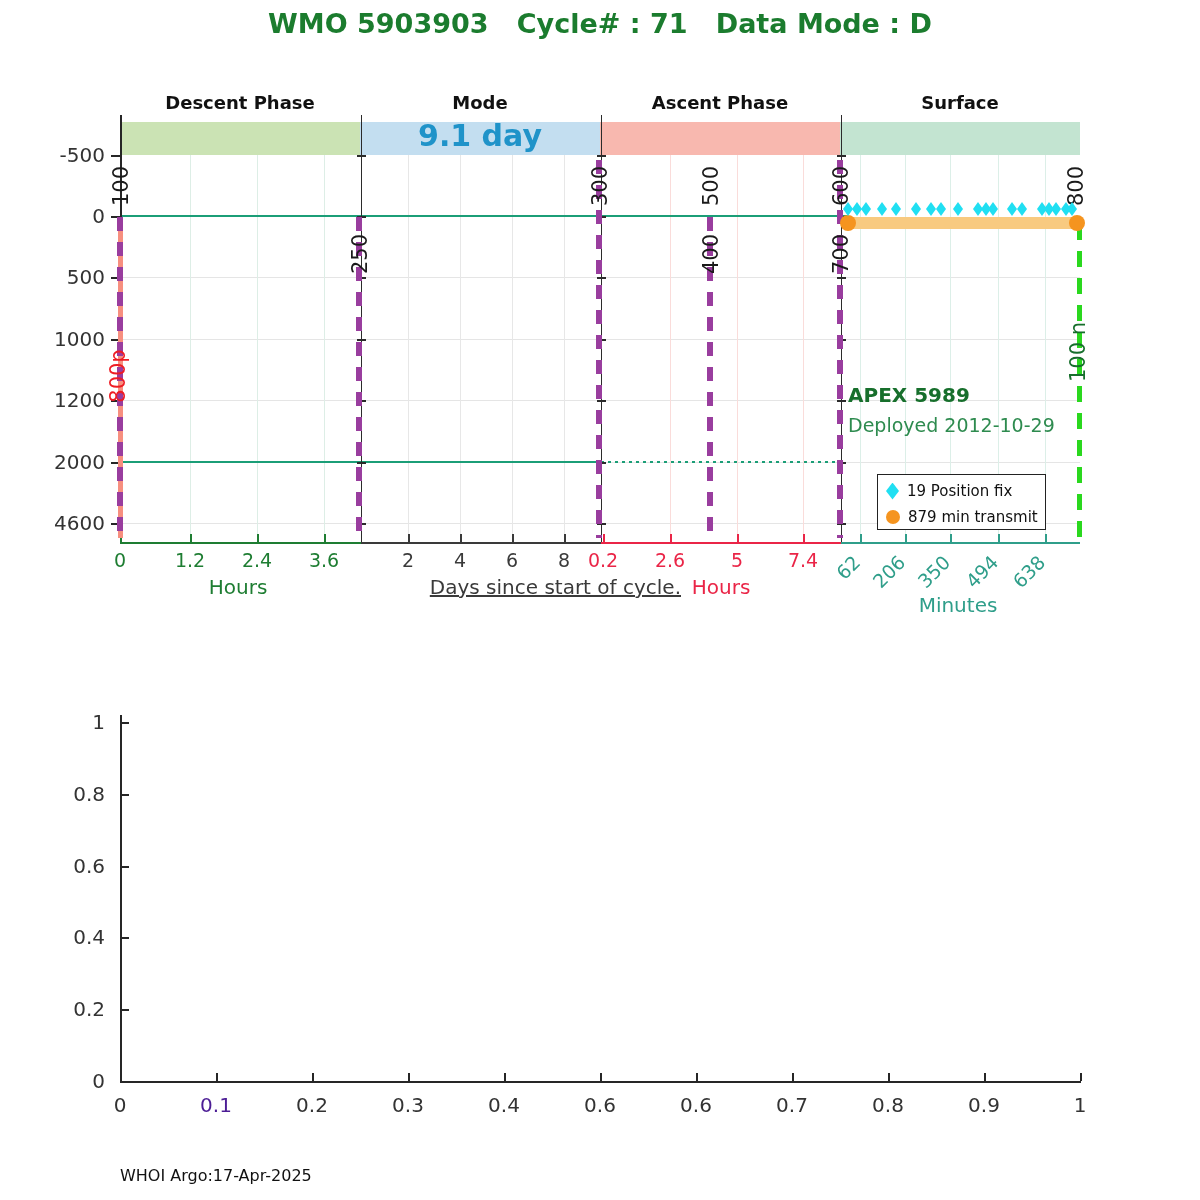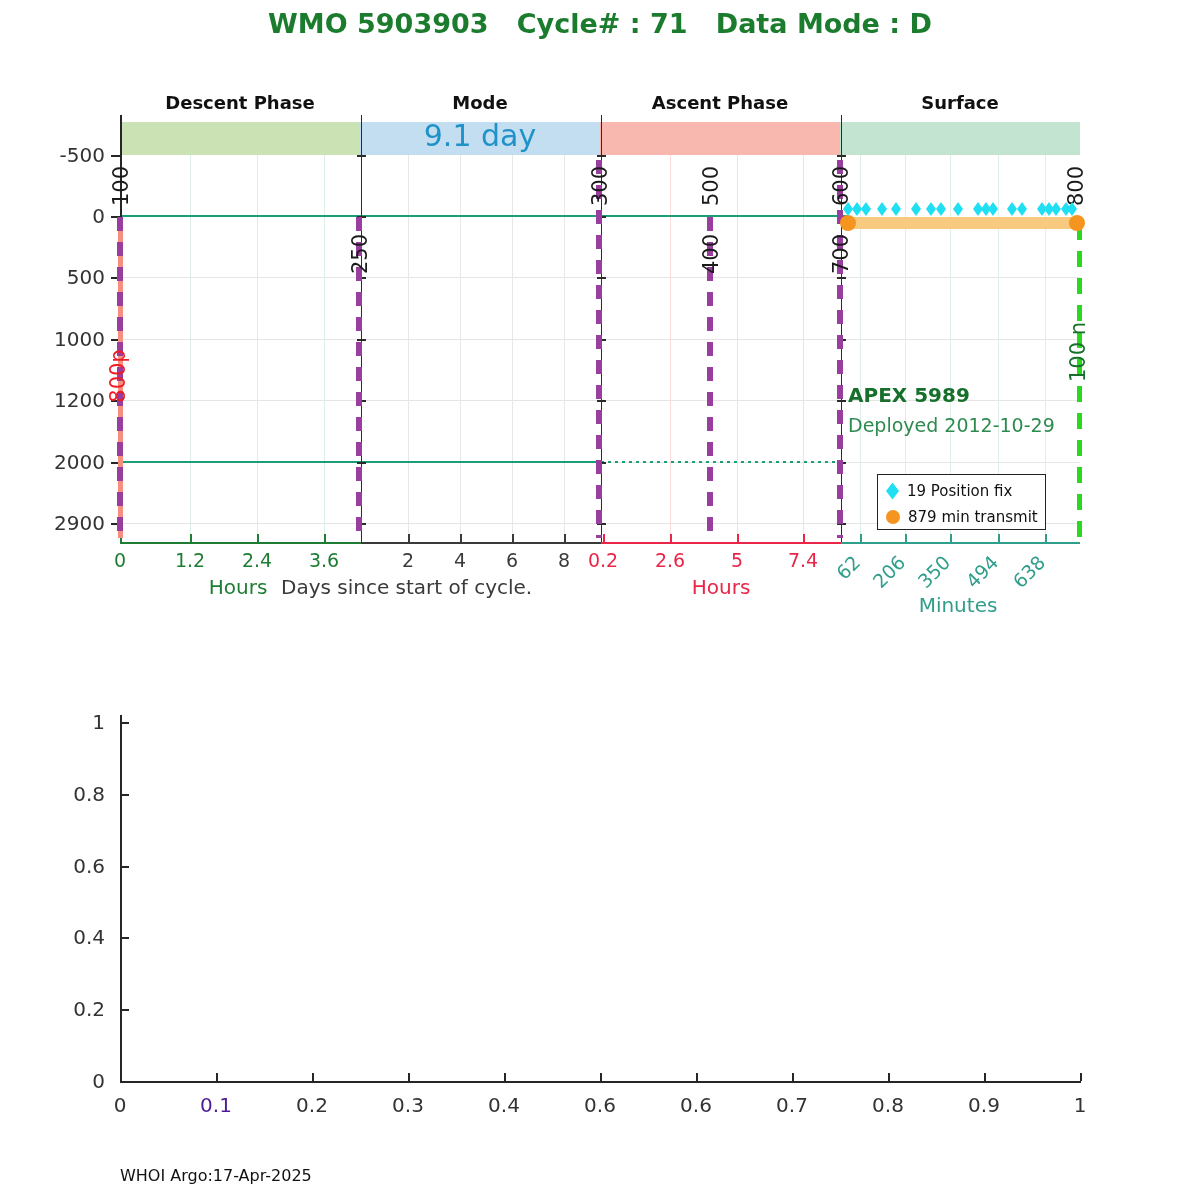--- a/index.html
+++ b/index.html
@@ -43,21 +43,21 @@
     <div style="position: absolute; left: 803px; top: 155px; width: 1px; height: 388px; background: rgb(250, 220, 218);"></div>
     <div style="position: absolute; left: 860px; top: 155px; width: 1px; height: 388px; background: rgb(220, 239, 232);"></div>
     <div style="position: absolute; left: 905px; top: 155px; width: 1px; height: 388px; background: rgb(220, 239, 232);"></div>
     <div style="position: absolute; left: 950px; top: 155px; width: 1px; height: 388px; background: rgb(220, 239, 232);"></div>
     <div style="position: absolute; left: 998px; top: 155px; width: 1px; height: 388px; background: rgb(220, 239, 232);"></div>
     <div style="position: absolute; left: 1045px; top: 155px; width: 1px; height: 388px; background: rgb(220, 239, 232);"></div>
     <div style="position: absolute; left: 120px; top: 92px; width: 240px; text-align: center; font-size: 18px; font-weight: bold; color: rgb(17, 17, 17);">Descent Phase</div>
     <div style="position: absolute; left: 120px; top: 122px; width: 240px; height: 33px; background: rgb(203, 227, 180);"></div>
     <div style="position: absolute; left: 360px; top: 92px; width: 240px; text-align: center; font-size: 18px; font-weight: bold; color: rgb(17, 17, 17);">Mode</div>
     <div style="position: absolute; left: 360px; top: 122px; width: 240px; height: 33px; background: rgb(195, 222, 240);"></div>
-    <div style="position: absolute; left: 360px; top: 118px; width: 240px; text-align: center; font-size: 30px; font-weight: normal; color: rgb(31, 147, 201);">9.1 day</div>
+    <div style="position: absolute; left: 360px; top: 118px; width: 240px; text-align: center; font-size: 30px; font-weight: bold; color: rgb(31, 147, 201);">9.1 day</div>
     <div style="position: absolute; left: 600px; top: 92px; width: 240px; text-align: center; font-size: 18px; font-weight: bold; color: rgb(17, 17, 17);">Ascent Phase</div>
     <div style="position: absolute; left: 600px; top: 122px; width: 240px; height: 33px; background: rgb(248, 184, 175);"></div>
     <div style="position: absolute; left: 840px; top: 92px; width: 240px; text-align: center; font-size: 18px; font-weight: bold; color: rgb(17, 17, 17);">Surface</div>
     <div style="position: absolute; left: 840px; top: 122px; width: 240px; height: 33px; background: rgb(195, 228, 209);"></div>
     <div style="position: absolute; left: 120px; top: 215px; width: 728px; height: 2px; background: rgb(27, 158, 119);"></div>
     <div style="position: absolute; left: 120px; top: 461px; width: 481px; height: 2px; background: rgb(27, 158, 119);"></div>
     <div style="position: absolute; left: 601px; top: 461px; width: 240px; height: 2px; background: repeating-linear-gradient(90deg, rgb(27, 158, 119) 0px, rgb(27, 158, 119) 3px, transparent 3px, transparent 7px);"></div>
     <div style="position: absolute; left: 120px; top: 115px; width: 1.5px; height: 428px; background: rgb(38, 38, 38);"></div>
     <div style="position: absolute; left: 111px; top: 155px; width: 9px; height: 1.5px; background: rgb(38, 38, 38);"></div>
     <div style="position: absolute; left: 45px; top: 143px; width: 60px; text-align: right; font-size: 20px; color: rgb(51, 51, 51);">-500</div>
@@ -65,21 +65,21 @@
     <div style="position: absolute; left: 45px; top: 204px; width: 60px; text-align: right; font-size: 20px; color: rgb(51, 51, 51);">0</div>
     <div style="position: absolute; left: 111px; top: 277px; width: 9px; height: 1.5px; background: rgb(38, 38, 38);"></div>
     <div style="position: absolute; left: 45px; top: 265px; width: 60px; text-align: right; font-size: 20px; color: rgb(51, 51, 51);">500</div>
     <div style="position: absolute; left: 111px; top: 339px; width: 9px; height: 1.5px; background: rgb(38, 38, 38);"></div>
     <div style="position: absolute; left: 45px; top: 327px; width: 60px; text-align: right; font-size: 20px; color: rgb(51, 51, 51);">1000</div>
     <div style="position: absolute; left: 111px; top: 400px; width: 9px; height: 1.5px; background: rgb(38, 38, 38);"></div>
     <div style="position: absolute; left: 45px; top: 388px; width: 60px; text-align: right; font-size: 20px; color: rgb(51, 51, 51);">1200</div>
     <div style="position: absolute; left: 111px; top: 462px; width: 9px; height: 1.5px; background: rgb(38, 38, 38);"></div>
     <div style="position: absolute; left: 45px; top: 450px; width: 60px; text-align: right; font-size: 20px; color: rgb(51, 51, 51);">2000</div>
     <div style="position: absolute; left: 111px; top: 523px; width: 9px; height: 1.5px; background: rgb(38, 38, 38);"></div>
-    <div style="position: absolute; left: 45px; top: 511px; width: 60px; text-align: right; font-size: 20px; color: rgb(51, 51, 51);">2900</div>
+    <div style="position: absolute; left: 45px; top: 511px; width: 60px; text-align: right; font-size: 20px; color: rgb(51, 51, 51);">4600</div>
     <div style="position: absolute; left: 361px; top: 115px; width: 1px; height: 428px; background: rgb(43, 43, 43);"></div>
     <div style="position: absolute; left: 357px; top: 155px; width: 9px; height: 1.5px; background: rgb(43, 43, 43);"></div>
     <div style="position: absolute; left: 357px; top: 216px; width: 9px; height: 1.5px; background: rgb(43, 43, 43);"></div>
     <div style="position: absolute; left: 357px; top: 277px; width: 9px; height: 1.5px; background: rgb(43, 43, 43);"></div>
     <div style="position: absolute; left: 357px; top: 339px; width: 9px; height: 1.5px; background: rgb(43, 43, 43);"></div>
     <div style="position: absolute; left: 357px; top: 400px; width: 9px; height: 1.5px; background: rgb(43, 43, 43);"></div>
     <div style="position: absolute; left: 357px; top: 462px; width: 9px; height: 1.5px; background: rgb(43, 43, 43);"></div>
     <div style="position: absolute; left: 357px; top: 523px; width: 9px; height: 1.5px; background: rgb(43, 43, 43);"></div>
     <div style="position: absolute; left: 601px; top: 115px; width: 1px; height: 428px; background: rgb(43, 43, 43);"></div>
     <div style="position: absolute; left: 597px; top: 155px; width: 9px; height: 1.5px; background: rgb(43, 43, 43);"></div>
@@ -109,21 +109,21 @@
     <div style="position: absolute; left: 38px; top: 575px; width: 400px; text-align: center; font-size: 20px; color: rgb(30, 125, 50); white-space: nowrap;">Hours</div>
     <div style="position: absolute; left: 361px; top: 542px; width: 240px; height: 2px; background: rgb(58, 58, 58);"></div>
     <div style="position: absolute; left: 408px; top: 534px; width: 2px; height: 8px; background: rgb(58, 58, 58);"></div>
     <div style="position: absolute; left: 368px; top: 549px; width: 80px; text-align: center; font-size: 19px; color: rgb(58, 58, 58);">2</div>
     <div style="position: absolute; left: 460px; top: 534px; width: 2px; height: 8px; background: rgb(58, 58, 58);"></div>
     <div style="position: absolute; left: 420px; top: 549px; width: 80px; text-align: center; font-size: 19px; color: rgb(58, 58, 58);">4</div>
     <div style="position: absolute; left: 512px; top: 534px; width: 2px; height: 8px; background: rgb(58, 58, 58);"></div>
     <div style="position: absolute; left: 472px; top: 549px; width: 80px; text-align: center; font-size: 19px; color: rgb(58, 58, 58);">6</div>
     <div style="position: absolute; left: 564px; top: 534px; width: 2px; height: 8px; background: rgb(58, 58, 58);"></div>
     <div style="position: absolute; left: 524px; top: 549px; width: 80px; text-align: center; font-size: 19px; color: rgb(58, 58, 58);">8</div>
-    <div style="position: absolute; left: 281px; top: 575px; width: 400px; text-align: left; font-size: 20px; color: rgb(58, 58, 58); white-space: nowrap;">Days since start of cycle.</div>
+    <div style="position: absolute; left: 281px; top: 575px; width: 400px; text-align: right; font-size: 20px; color: rgb(58, 58, 58); white-space: nowrap; text-decoration: underline;">Days since start of cycle.</div>
     <div style="position: absolute; left: 601px; top: 542px; width: 240px; height: 2px; background: rgb(234, 37, 71);"></div>
     <div style="position: absolute; left: 603px; top: 534px; width: 2px; height: 8px; background: rgb(234, 37, 71);"></div>
     <div style="position: absolute; left: 563px; top: 549px; width: 80px; text-align: center; font-size: 19px; color: rgb(234, 37, 71);">0.2</div>
     <div style="position: absolute; left: 670px; top: 534px; width: 2px; height: 8px; background: rgb(234, 37, 71);"></div>
     <div style="position: absolute; left: 630px; top: 549px; width: 80px; text-align: center; font-size: 19px; color: rgb(234, 37, 71);">2.6</div>
     <div style="position: absolute; left: 737px; top: 534px; width: 2px; height: 8px; background: rgb(234, 37, 71);"></div>
     <div style="position: absolute; left: 697px; top: 549px; width: 80px; text-align: center; font-size: 19px; color: rgb(234, 37, 71);">5</div>
     <div style="position: absolute; left: 803px; top: 534px; width: 2px; height: 8px; background: rgb(234, 37, 71);"></div>
     <div style="position: absolute; left: 763px; top: 549px; width: 80px; text-align: center; font-size: 19px; color: rgb(234, 37, 71);">7.4</div>
     <div style="position: absolute; left: 521px; top: 575px; width: 400px; text-align: center; font-size: 20px; color: rgb(234, 37, 71); white-space: nowrap;">Hours</div>

